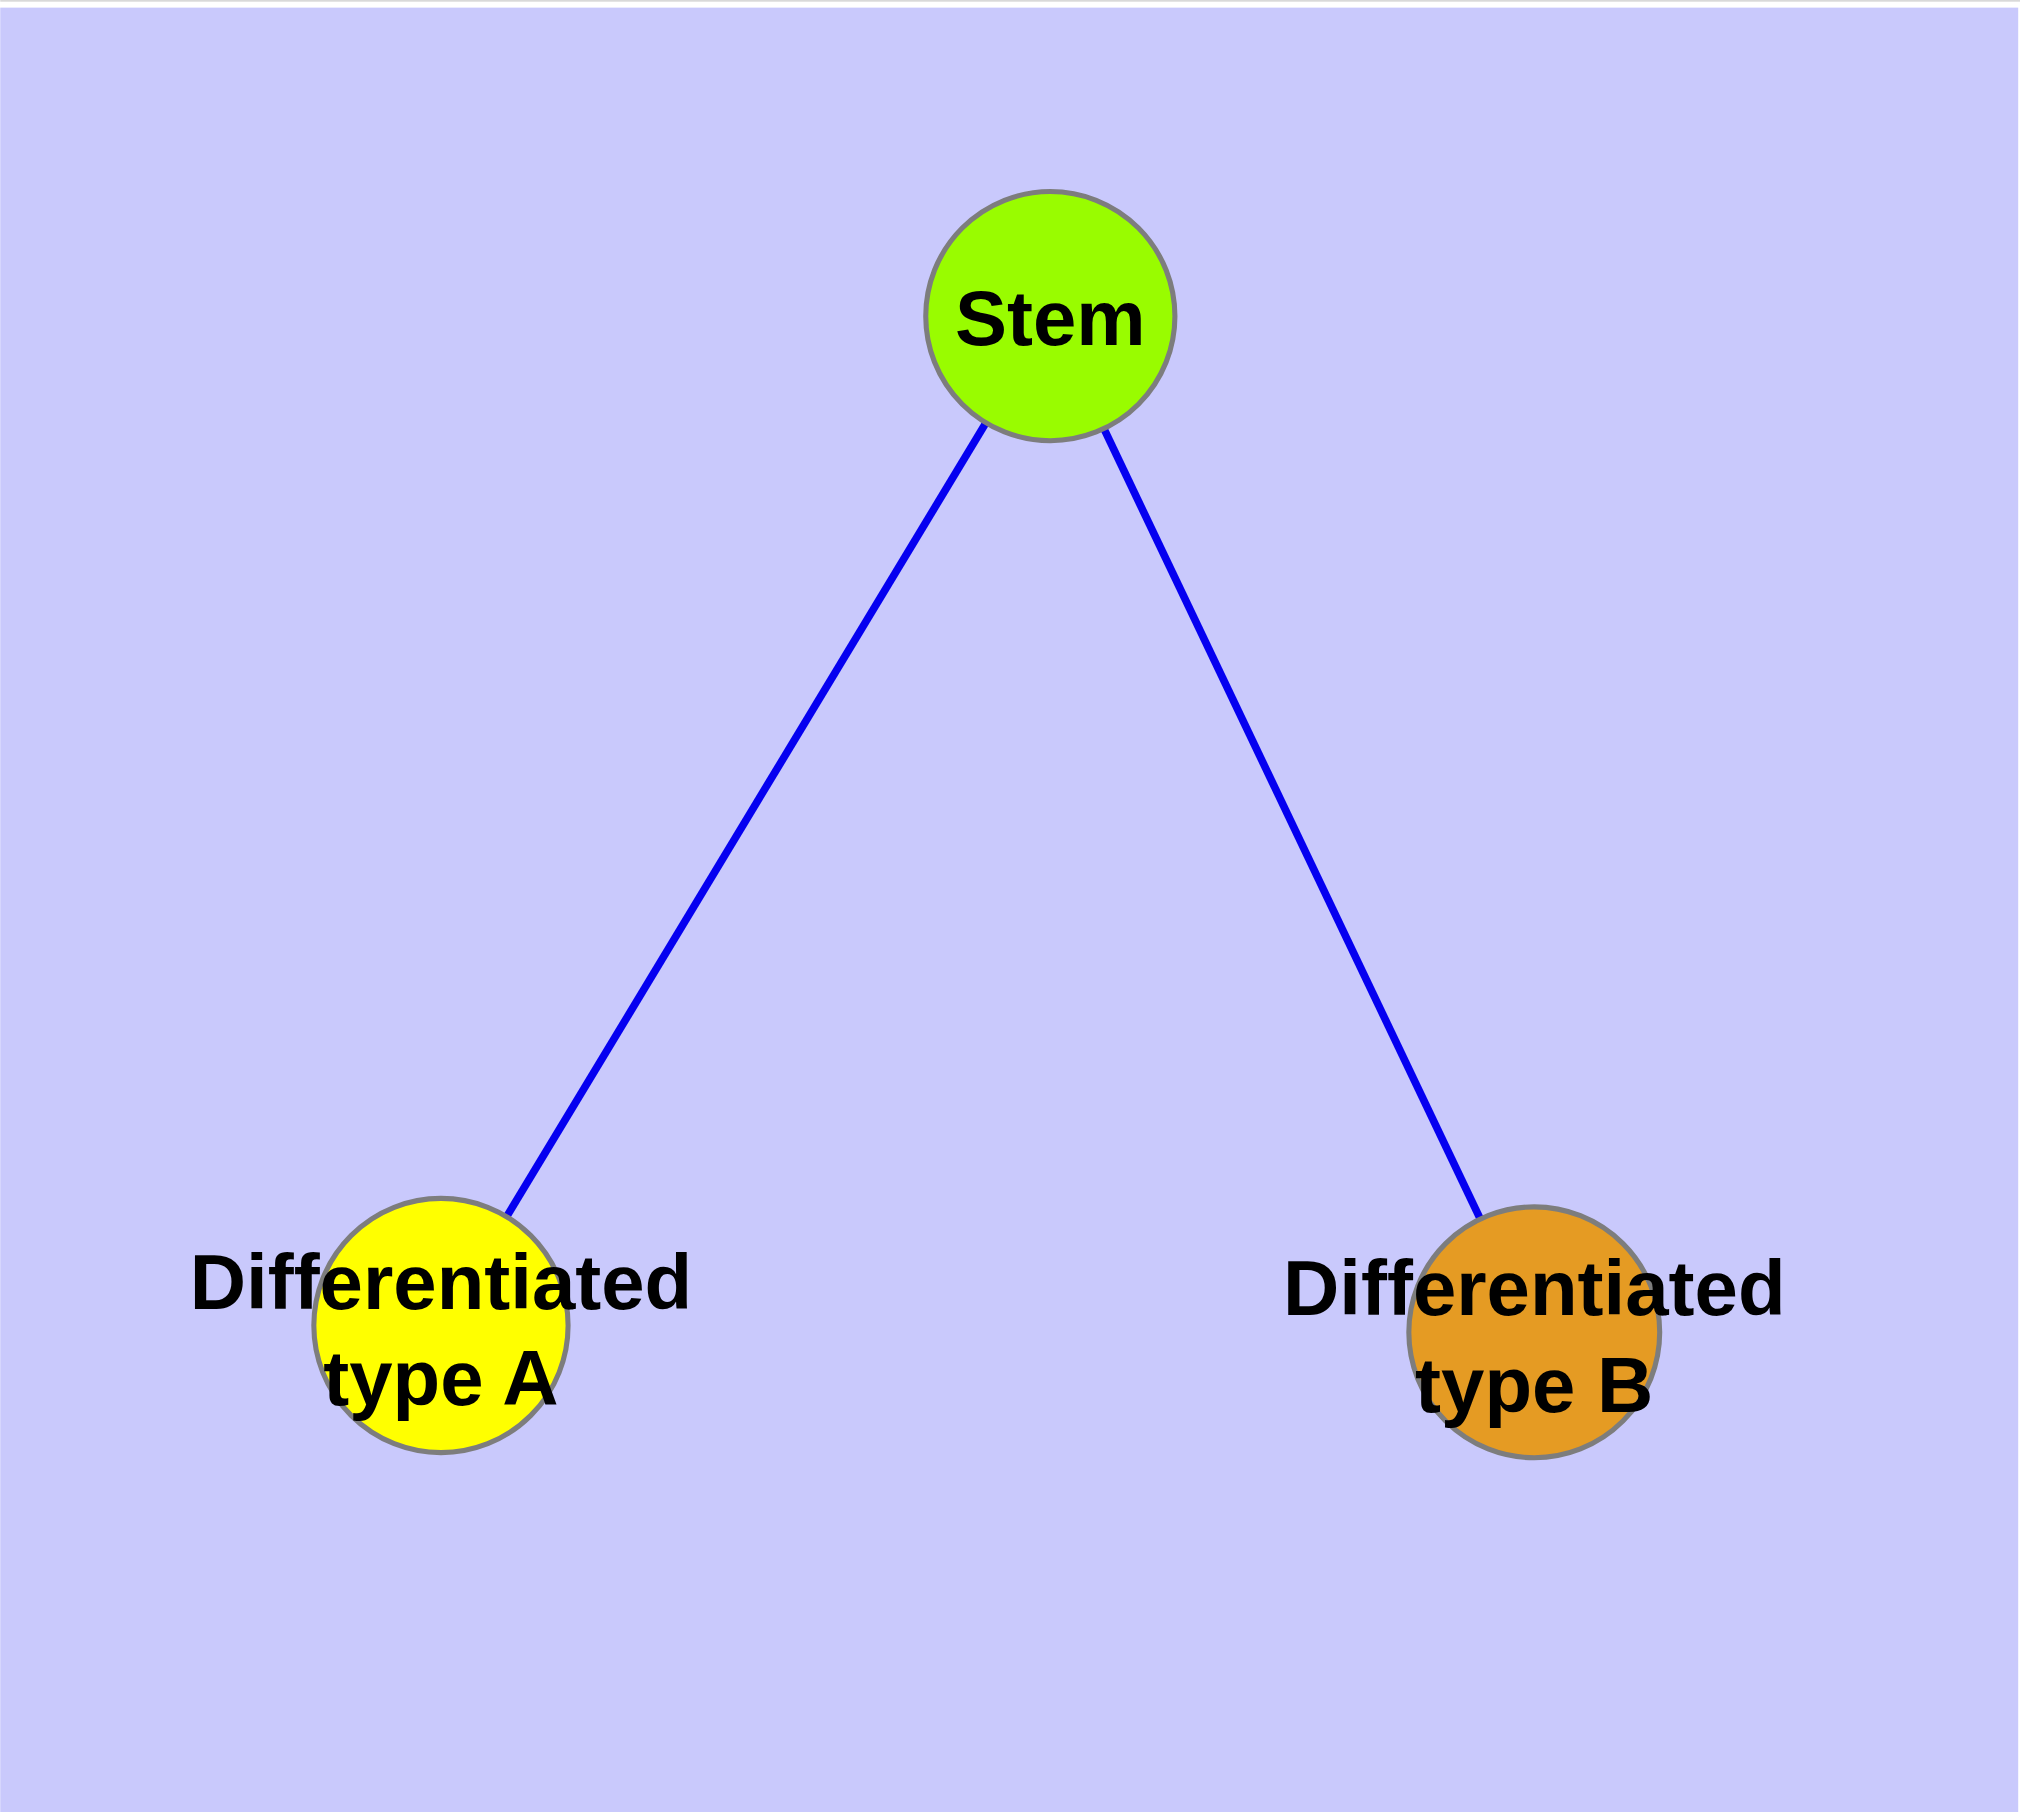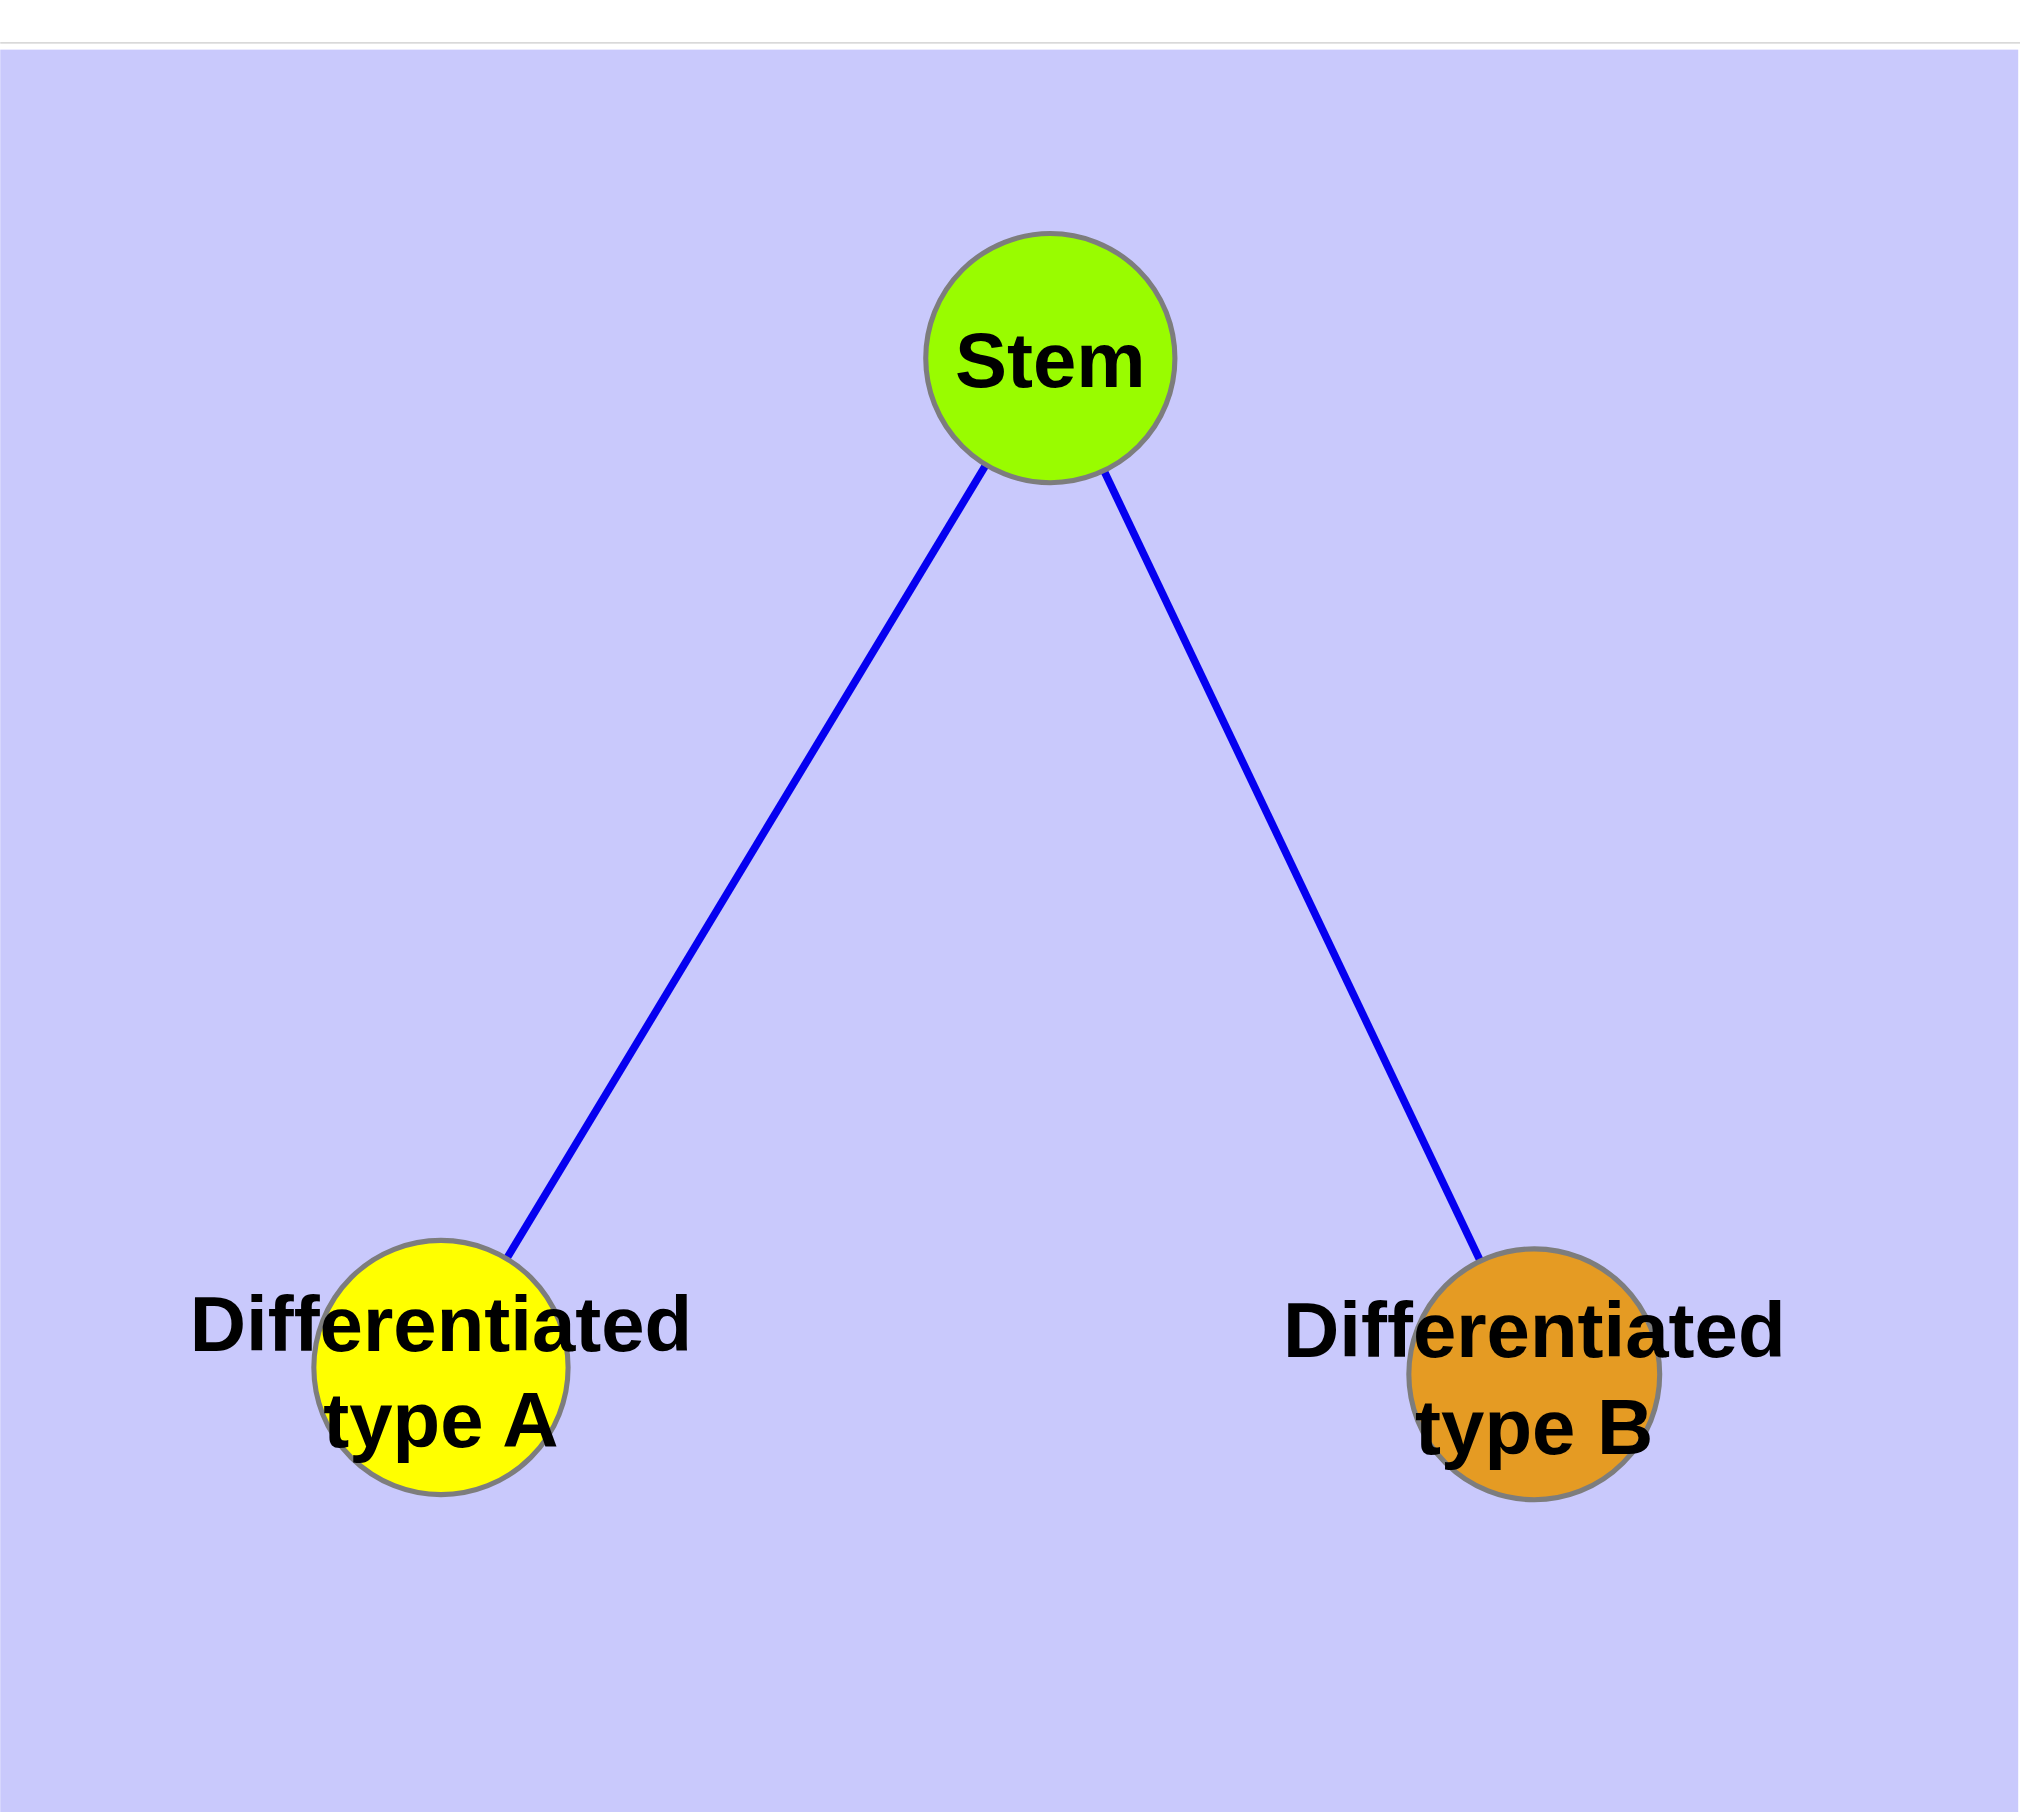--- a/index.html
+++ b/index.html
@@ -8,21 +8,20 @@
     width: 2021px;
     height: 1812px;
     background: #ffffff;
     overflow: hidden;
     font-family: "Liberation Sans", sans-serif;
   }
   .diagram-wrap {
     position: relative;
     width: 2021px;
     height: 1488px;
-    margin-top: 42px;
   }
   svg {
     display: block;
     width: 2021px;
     height: 1812px;
   }
   .node-label {
     font-family: "Liberation Sans", sans-serif;
     font-weight: 700;
     font-size: 92px;

